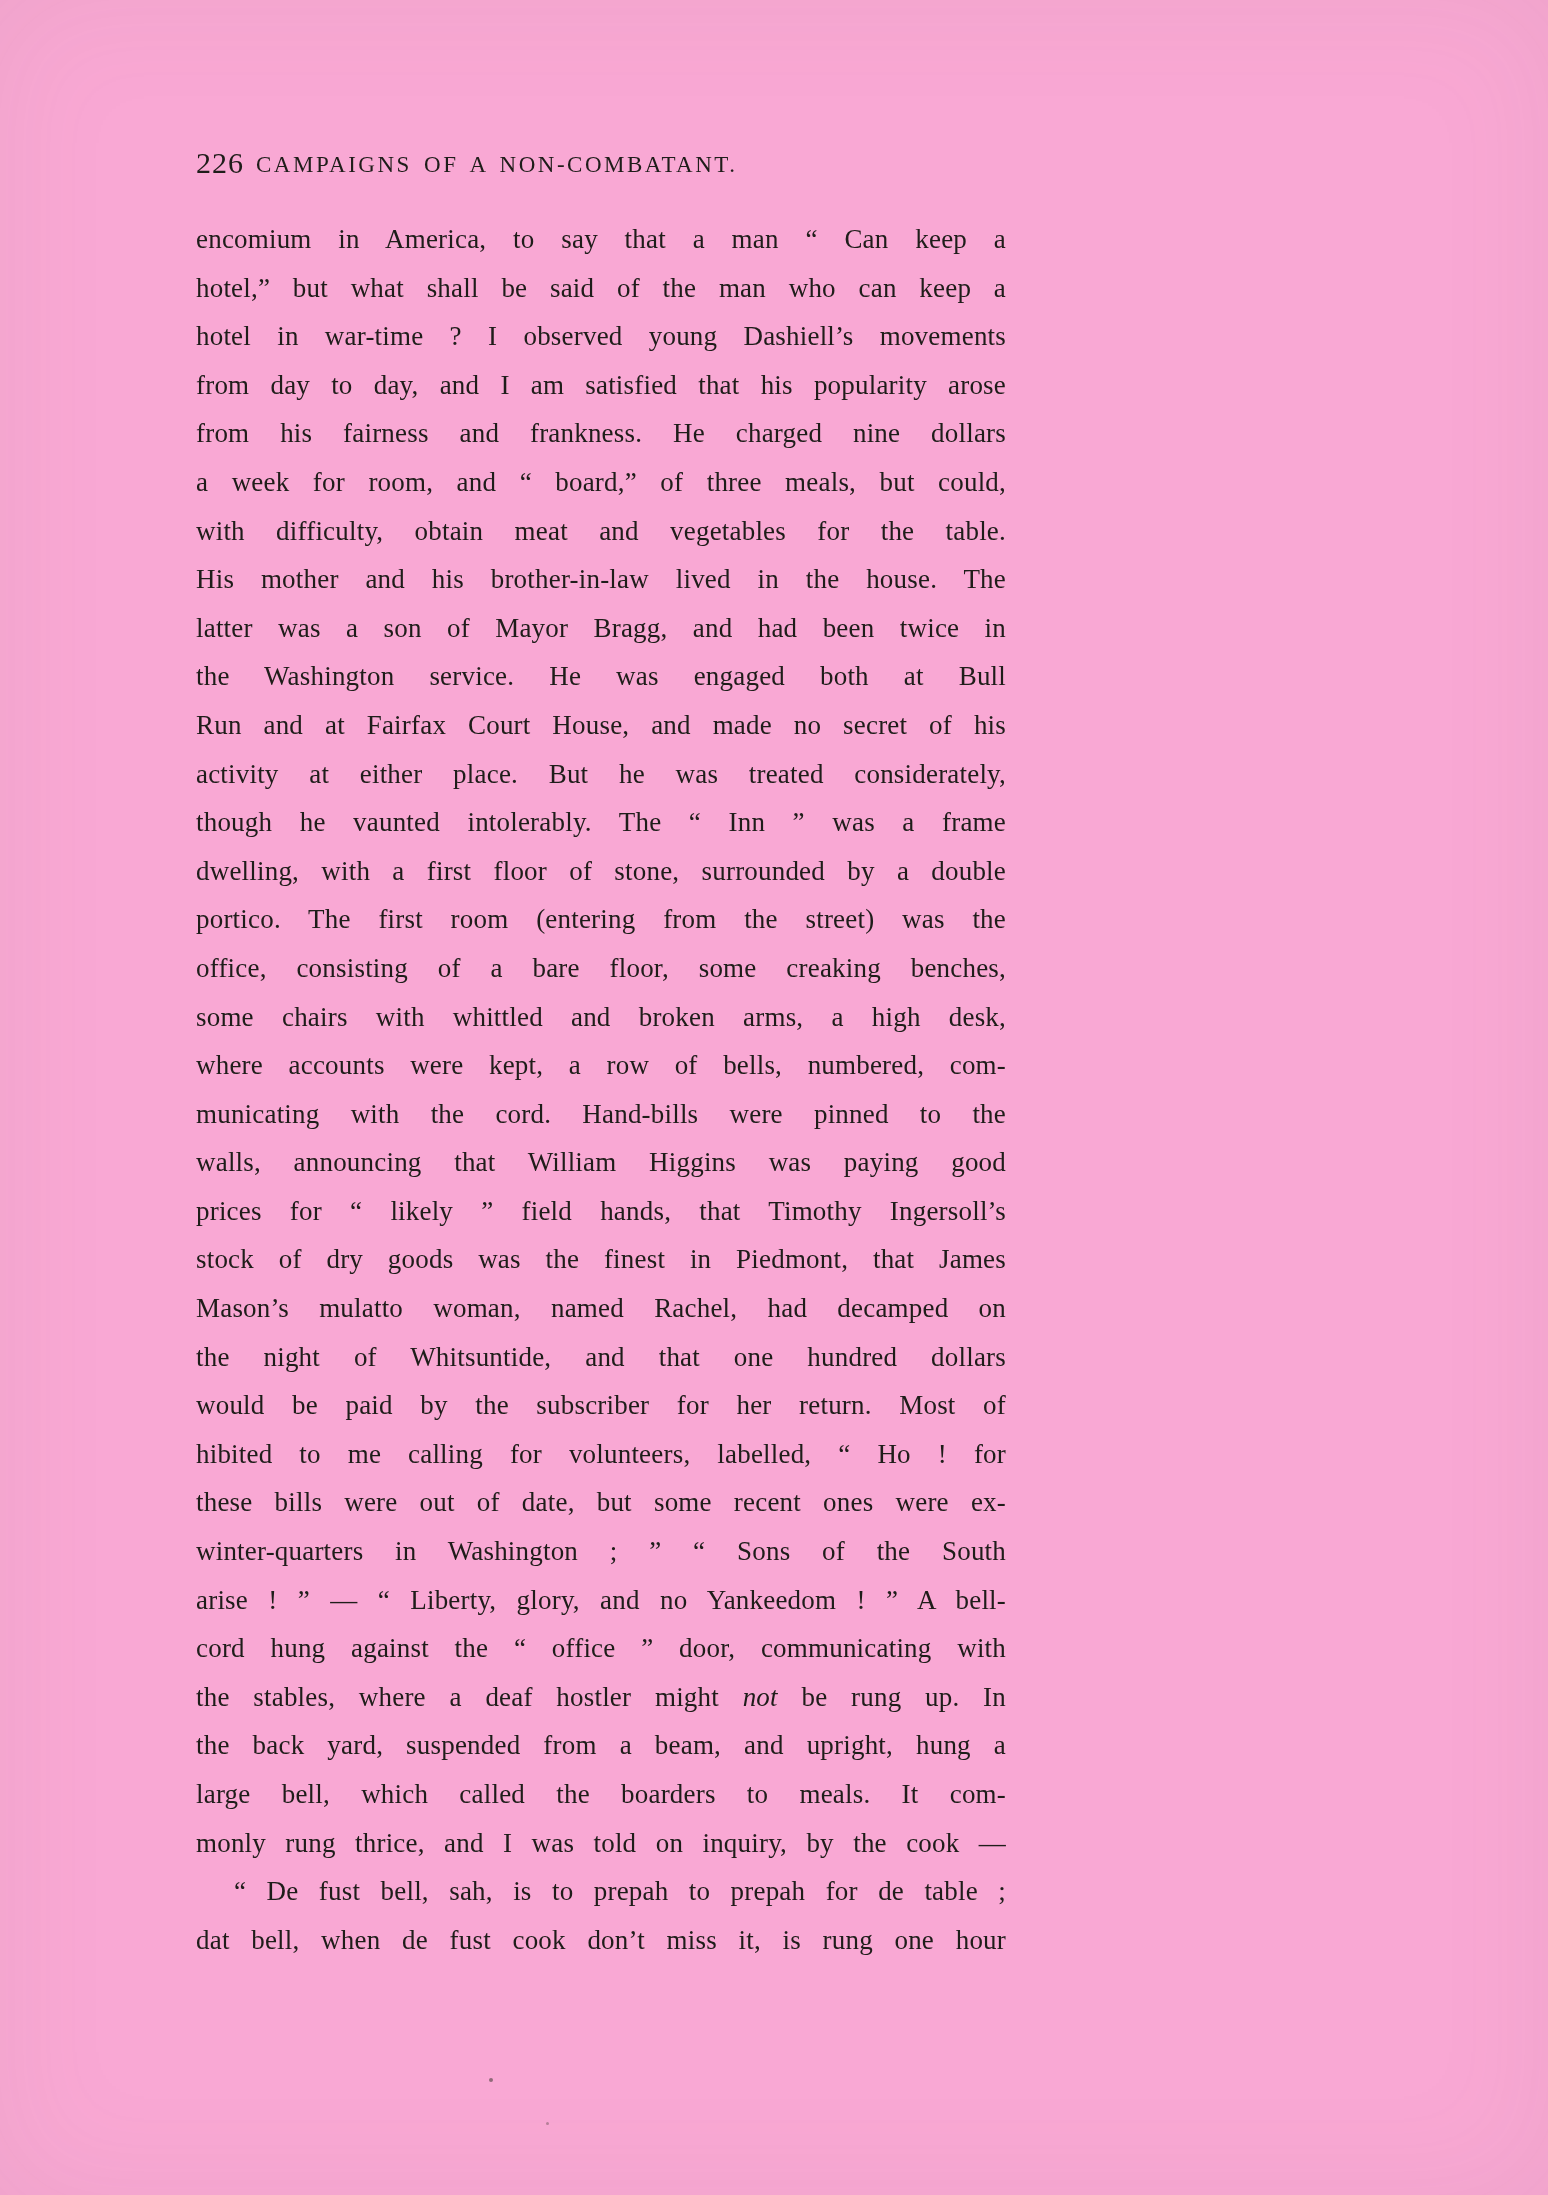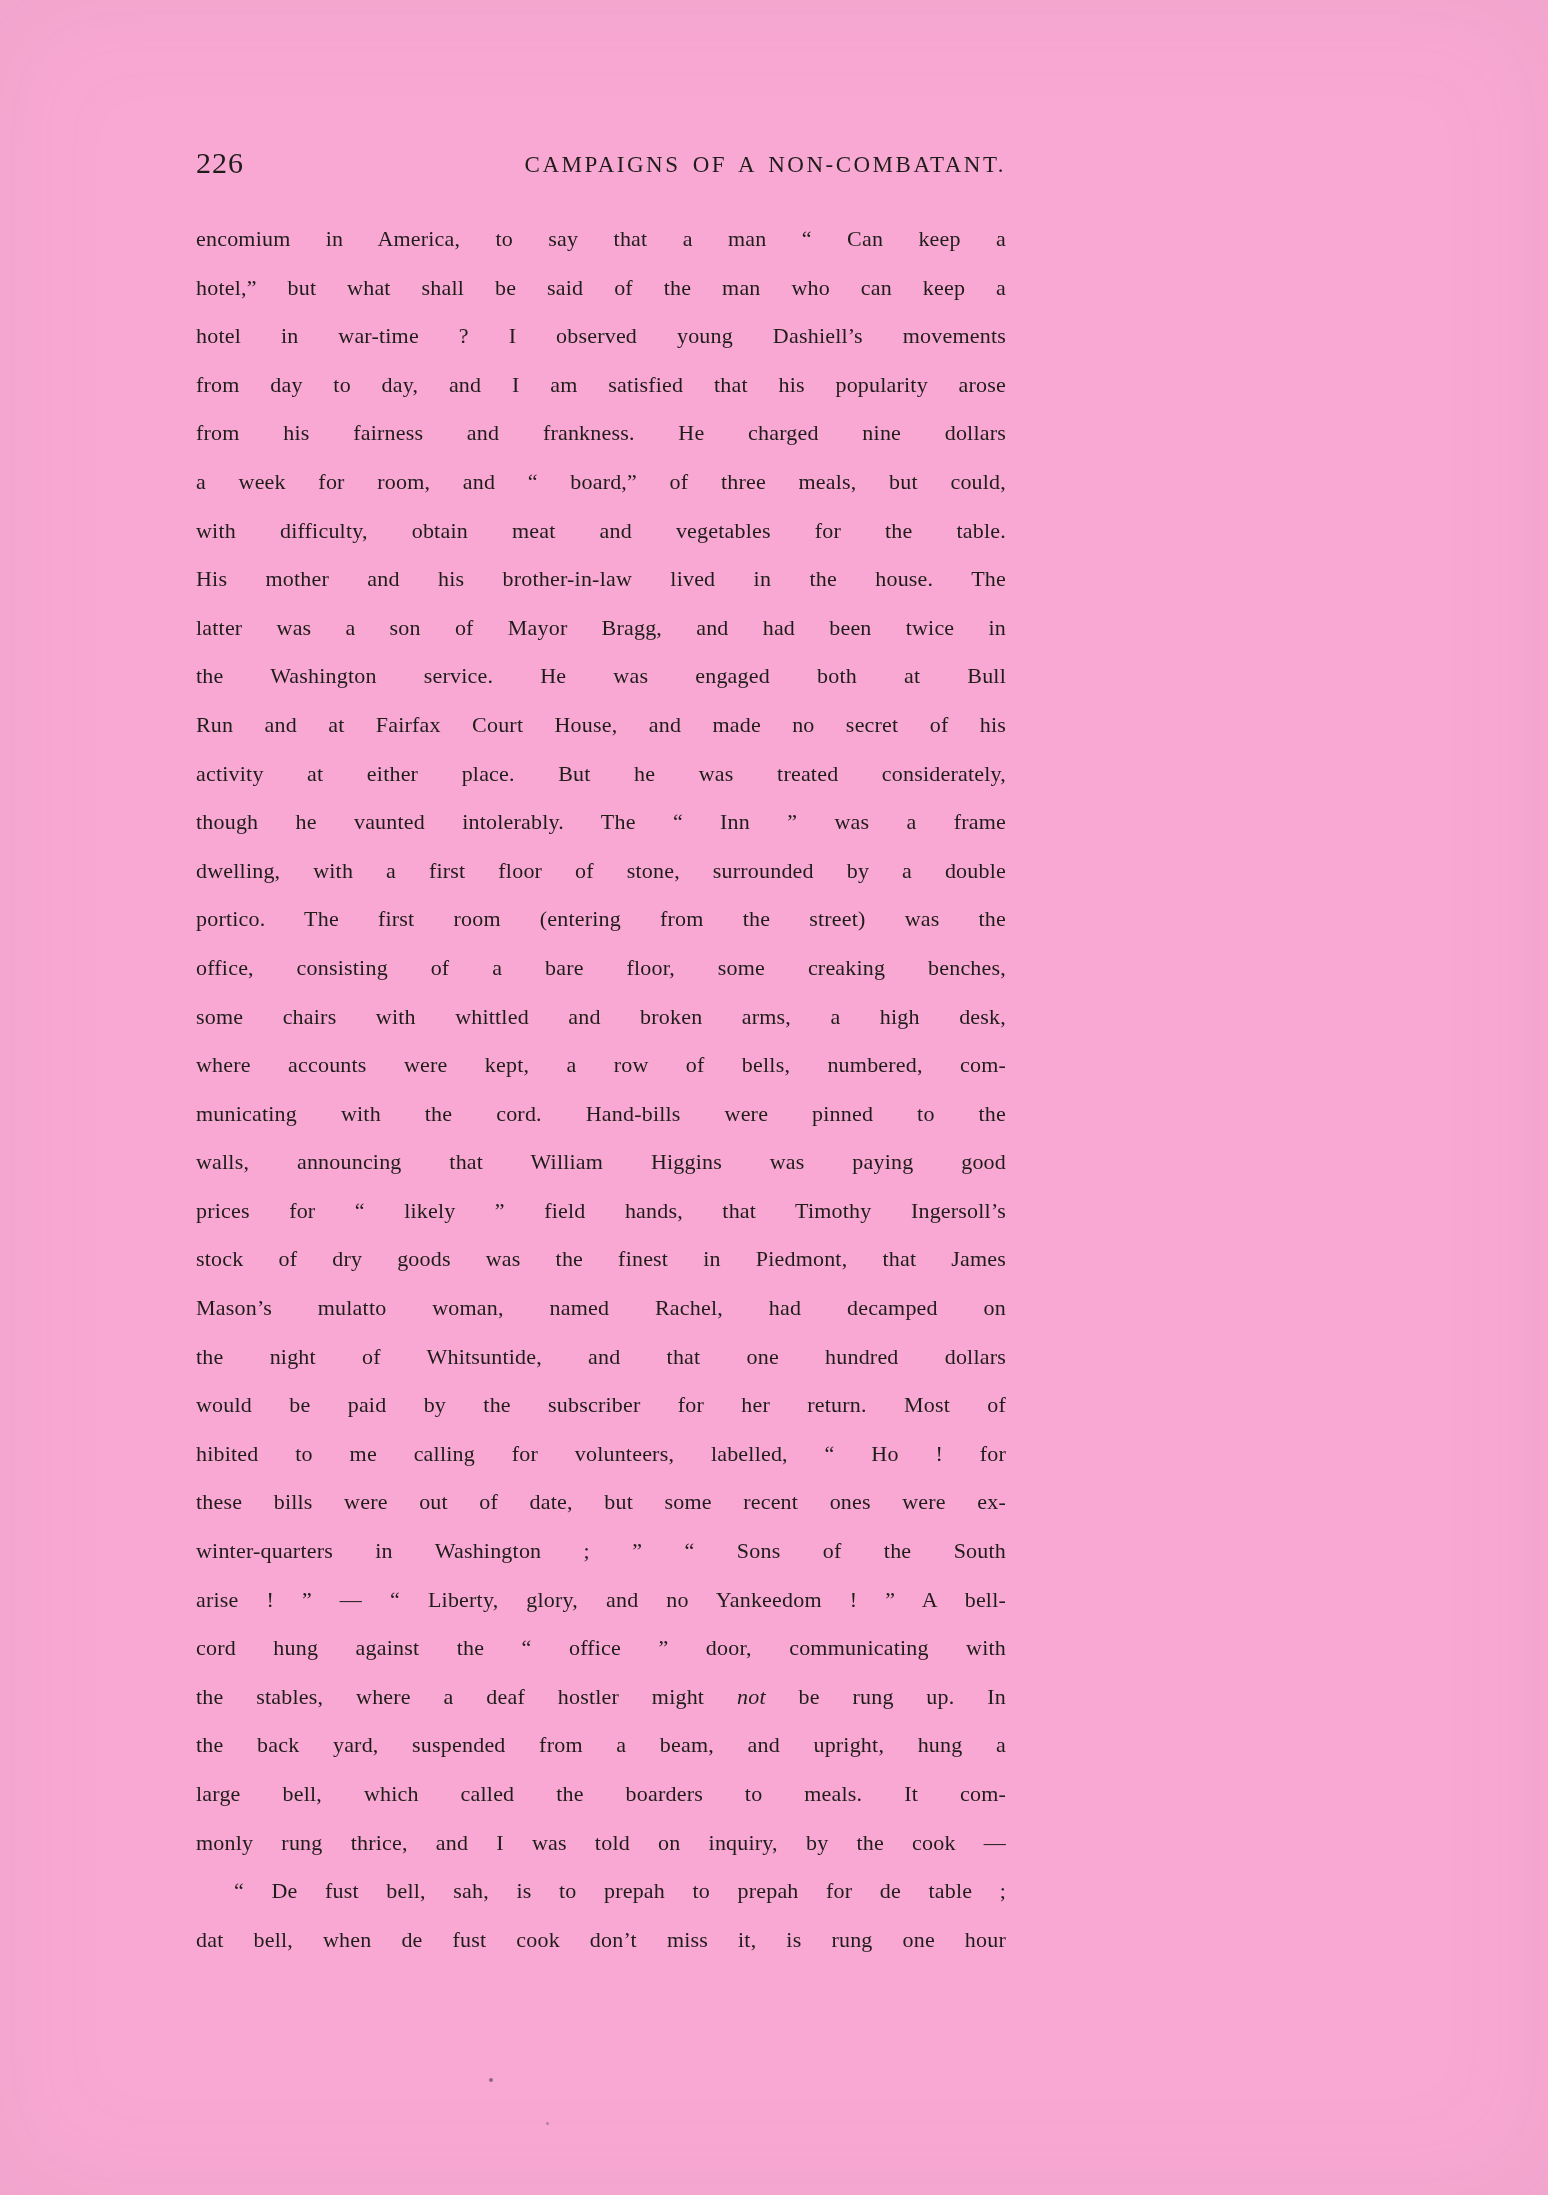--- a/index.html
+++ b/index.html
@@ -37,31 +37,31 @@
     left: 0;
     top: 0;
     font-size: 30px;
     letter-spacing: 1px;
   }
   .running-title {
     position: absolute;
     left: 60px;
     right: 0;
     top: 6px;
-    text-align: right;
+    text-align: left;
     font-size: 23px;
     letter-spacing: 2.5px;
     word-spacing: 4px;
   }
   .body-text {
     position: absolute;
     left: 196px;
     top: 215px;
     width: 810px;
-    font-size: 22px;
+    font-size: 27px;
   }
   .line {
     height: 48.6px;
     line-height: 48.6px;
     text-align: justify;
     text-align-last: justify;
     letter-spacing: 0.2px;
     overflow: visible;
     white-space: nowrap; 
   }

